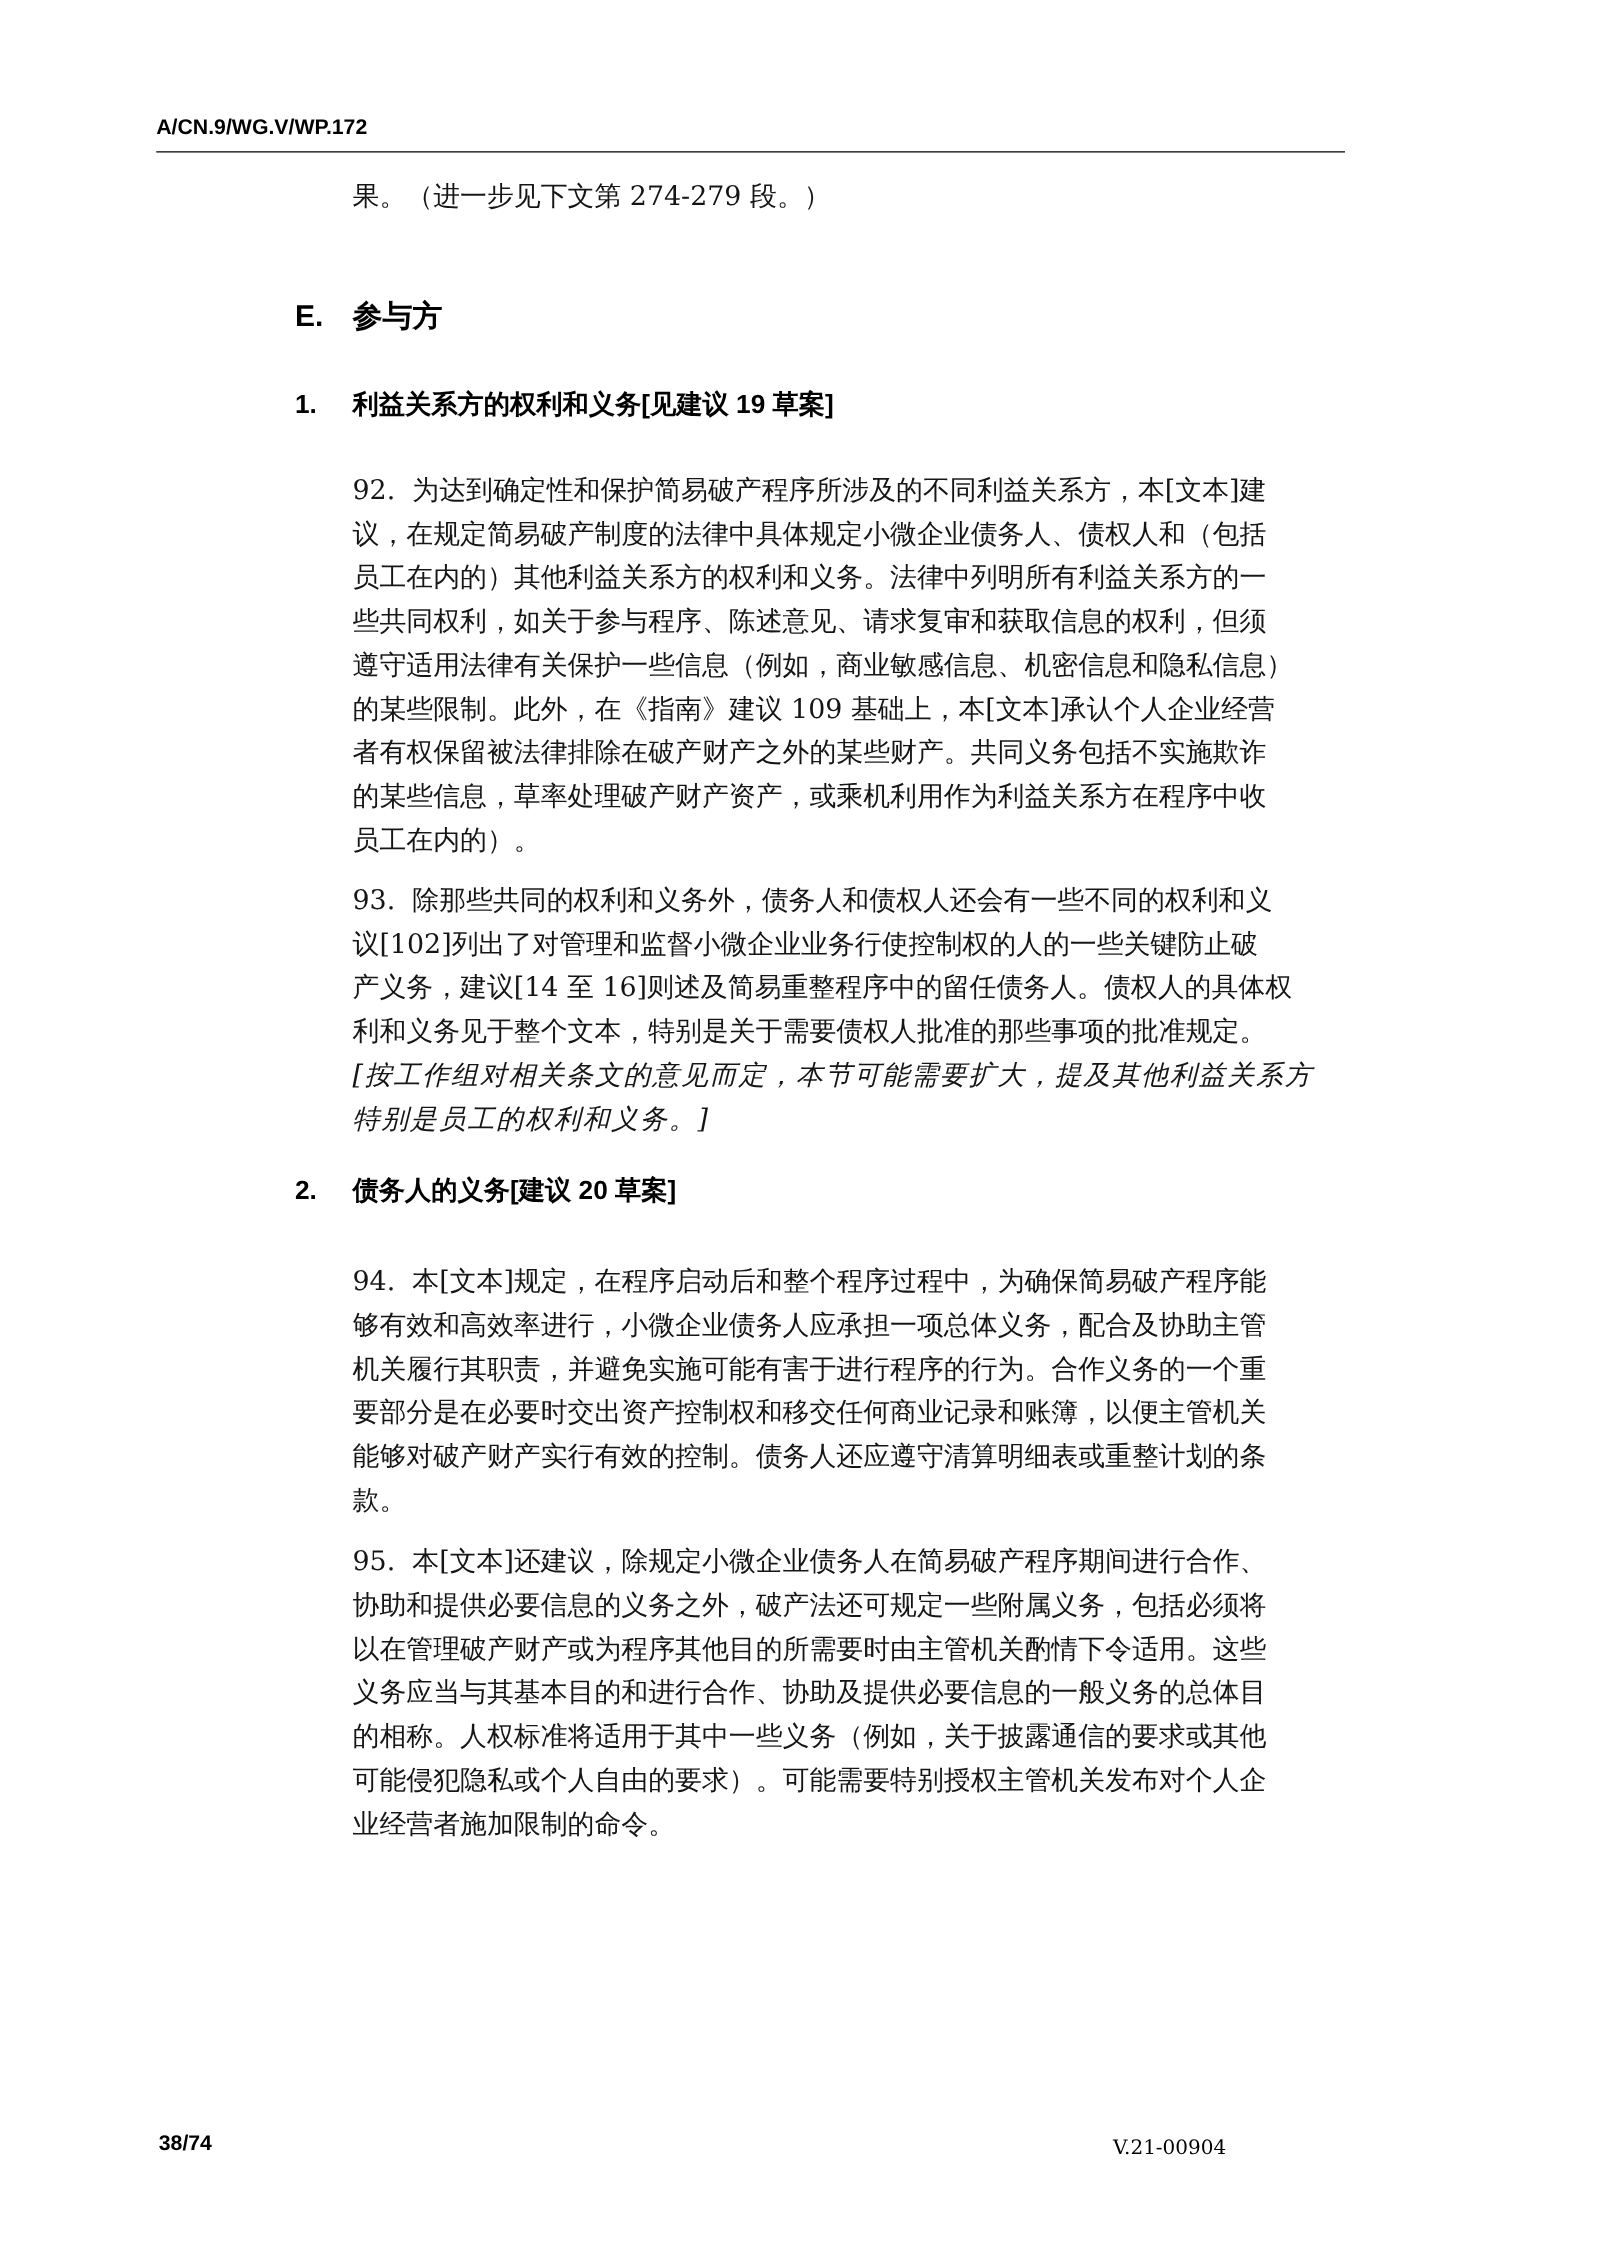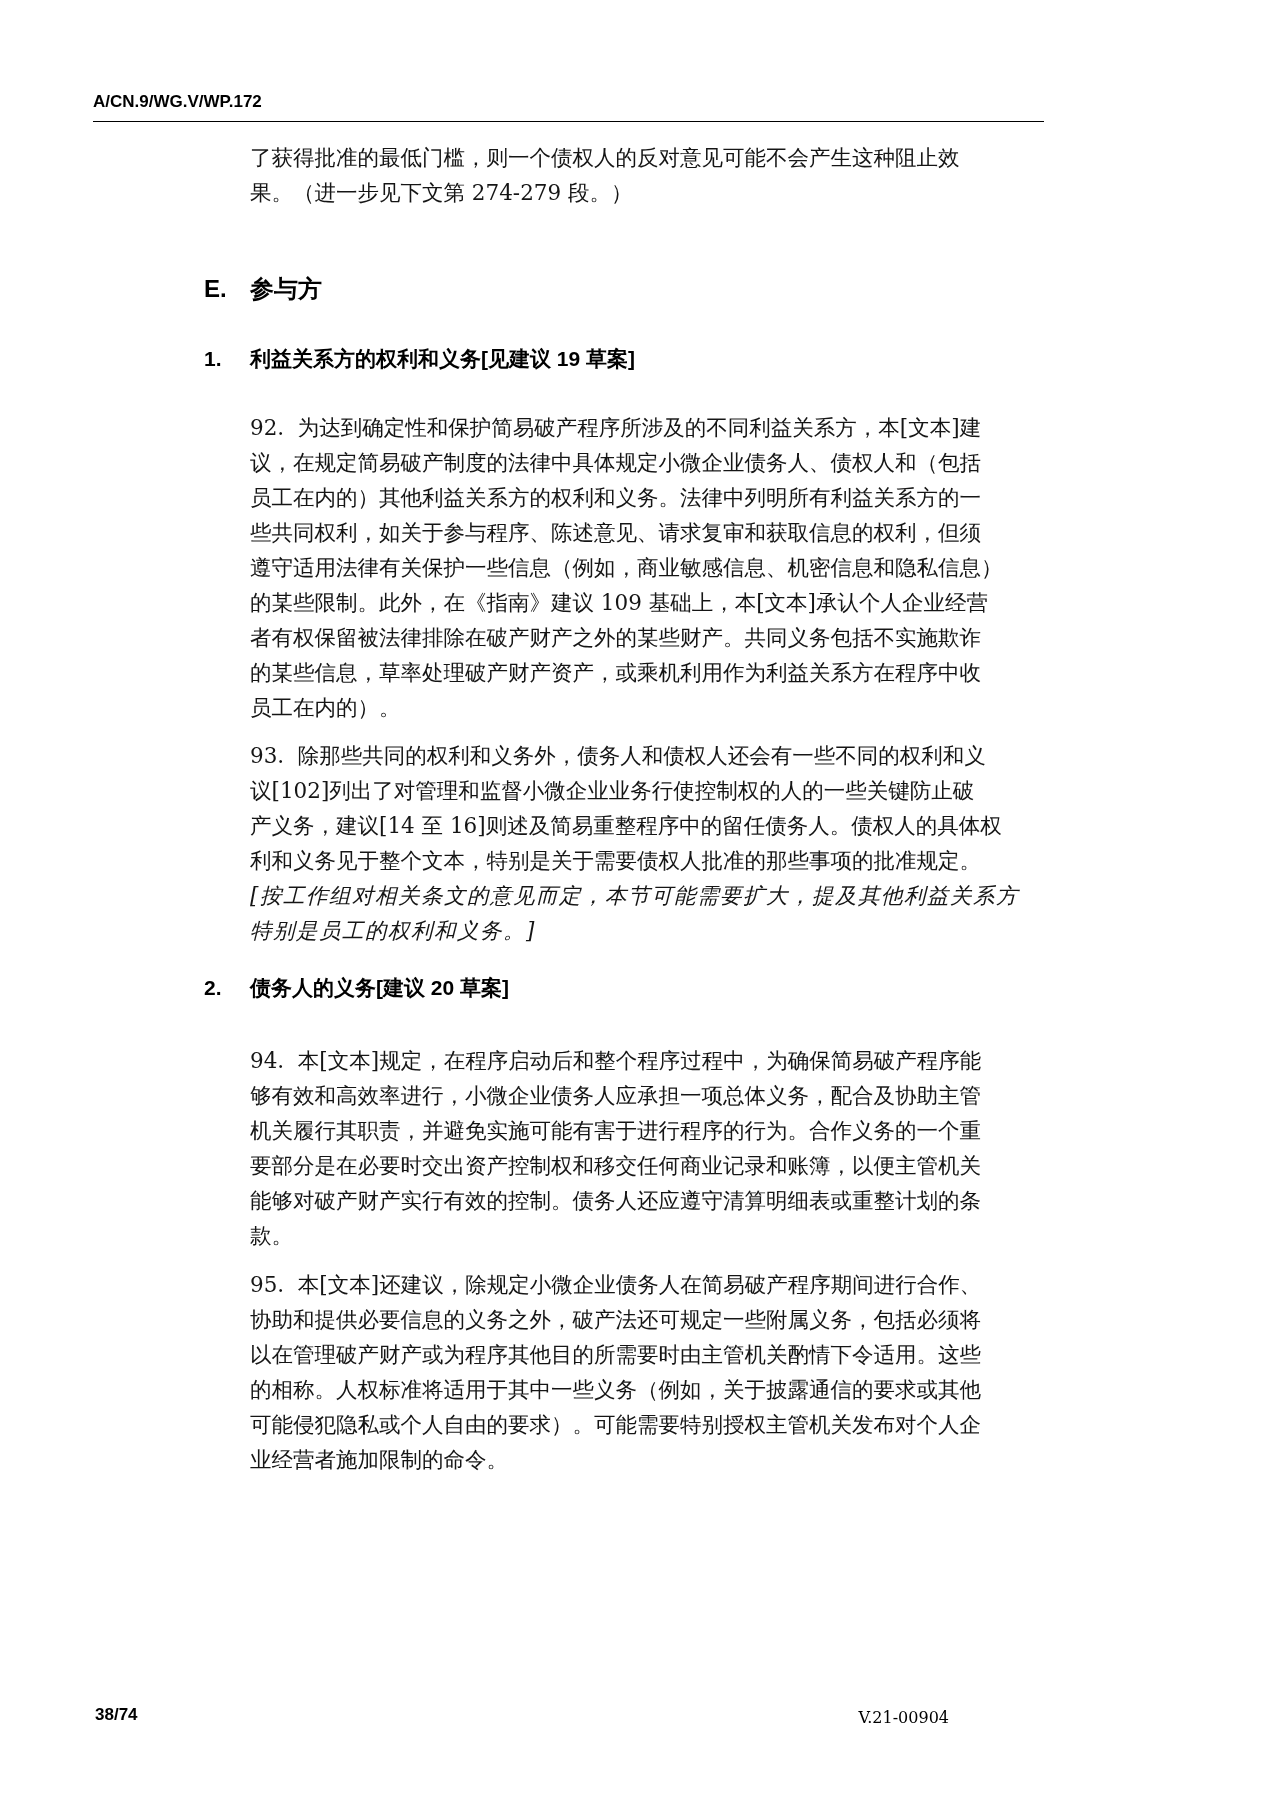--- a/index.html
+++ b/index.html
@@ -8,20 +8,21 @@
     background: #ffffff;
   }
   .page {
     position: relative;
     width: 1044px;
     height: 1809px;
     background: #ffffff;
     color: #111111;
     font-family: "DejaVu Serif", "Liberation Serif", serif;
     overflow: hidden;
+    margin-left: 32px;
   }
   .doc-symbol {
     position: absolute;
     left: 93px;
     top: 92px;
     font-family: "Liberation Sans", "DejaVu Sans", sans-serif;
     font-weight: bold;
     font-size: 17px;
     letter-spacing: 0px;
     color: #000000;
@@ -101,21 +102,20 @@
 <body>
 
 <div class="page">
 
   <div class="doc-symbol">A/CN.9/WG.V/WP.172</div>
   <div class="header-rule"></div>
 
   <div class="content">
 
     <div class="para">
-      <div class="line">了获得批准的最低门槛，则一个债权人的反对意见可能不会产生这种阻止效</div>
       <div class="line">果。（进一步见下文第 274-279 段。）</div>
     </div>
 
     <div class="section-heading h-main mt-sec-e">
       <span class="h-num">E.</span>
       <span>参与方</span>
     </div>
 
     <div class="section-heading h-sub mt-sub-1">
       <span class="h-num">1.</span>
@@ -154,20 +154,21 @@
       <div class="line">机关履行其职责，并避免实施可能有害于进行程序的行为。合作义务的一个重</div>
       <div class="line">要部分是在必要时交出资产控制权和移交任何商业记录和账簿，以便主管机关</div>
       <div class="line">能够对破产财产实行有效的控制。债务人还应遵守清算明细表或重整计划的条</div>
       <div class="line">款。</div>
     </div>
 
     <div class="para mt-para-95">
       <div class="line">95.  本[文本]还建议，除规定小微企业债务人在简易破产程序期间进行合作、</div>
       <div class="line">协助和提供必要信息的义务之外，破产法还可规定一些附属义务，包括必须将</div>
       <div class="line">以在管理破产财产或为程序其他目的所需要时由主管机关酌情下令适用。这些</div>
+      <div class="line">义务应当与其基本目的和进行合作、协助及提供必要信息的一般义务的总体目</div>
       <div class="line">的相称。人权标准将适用于其中一些义务（例如，关于披露通信的要求或其他</div>
       <div class="line">可能侵犯隐私或个人自由的要求）。可能需要特别授权主管机关发布对个人企</div>
       <div class="line">业经营者施加限制的命令。</div>
     </div>
 
   </div>
 
   <div class="footer-page">38/74</div>
   <div class="footer-ref">V.21-00904</div>
 

